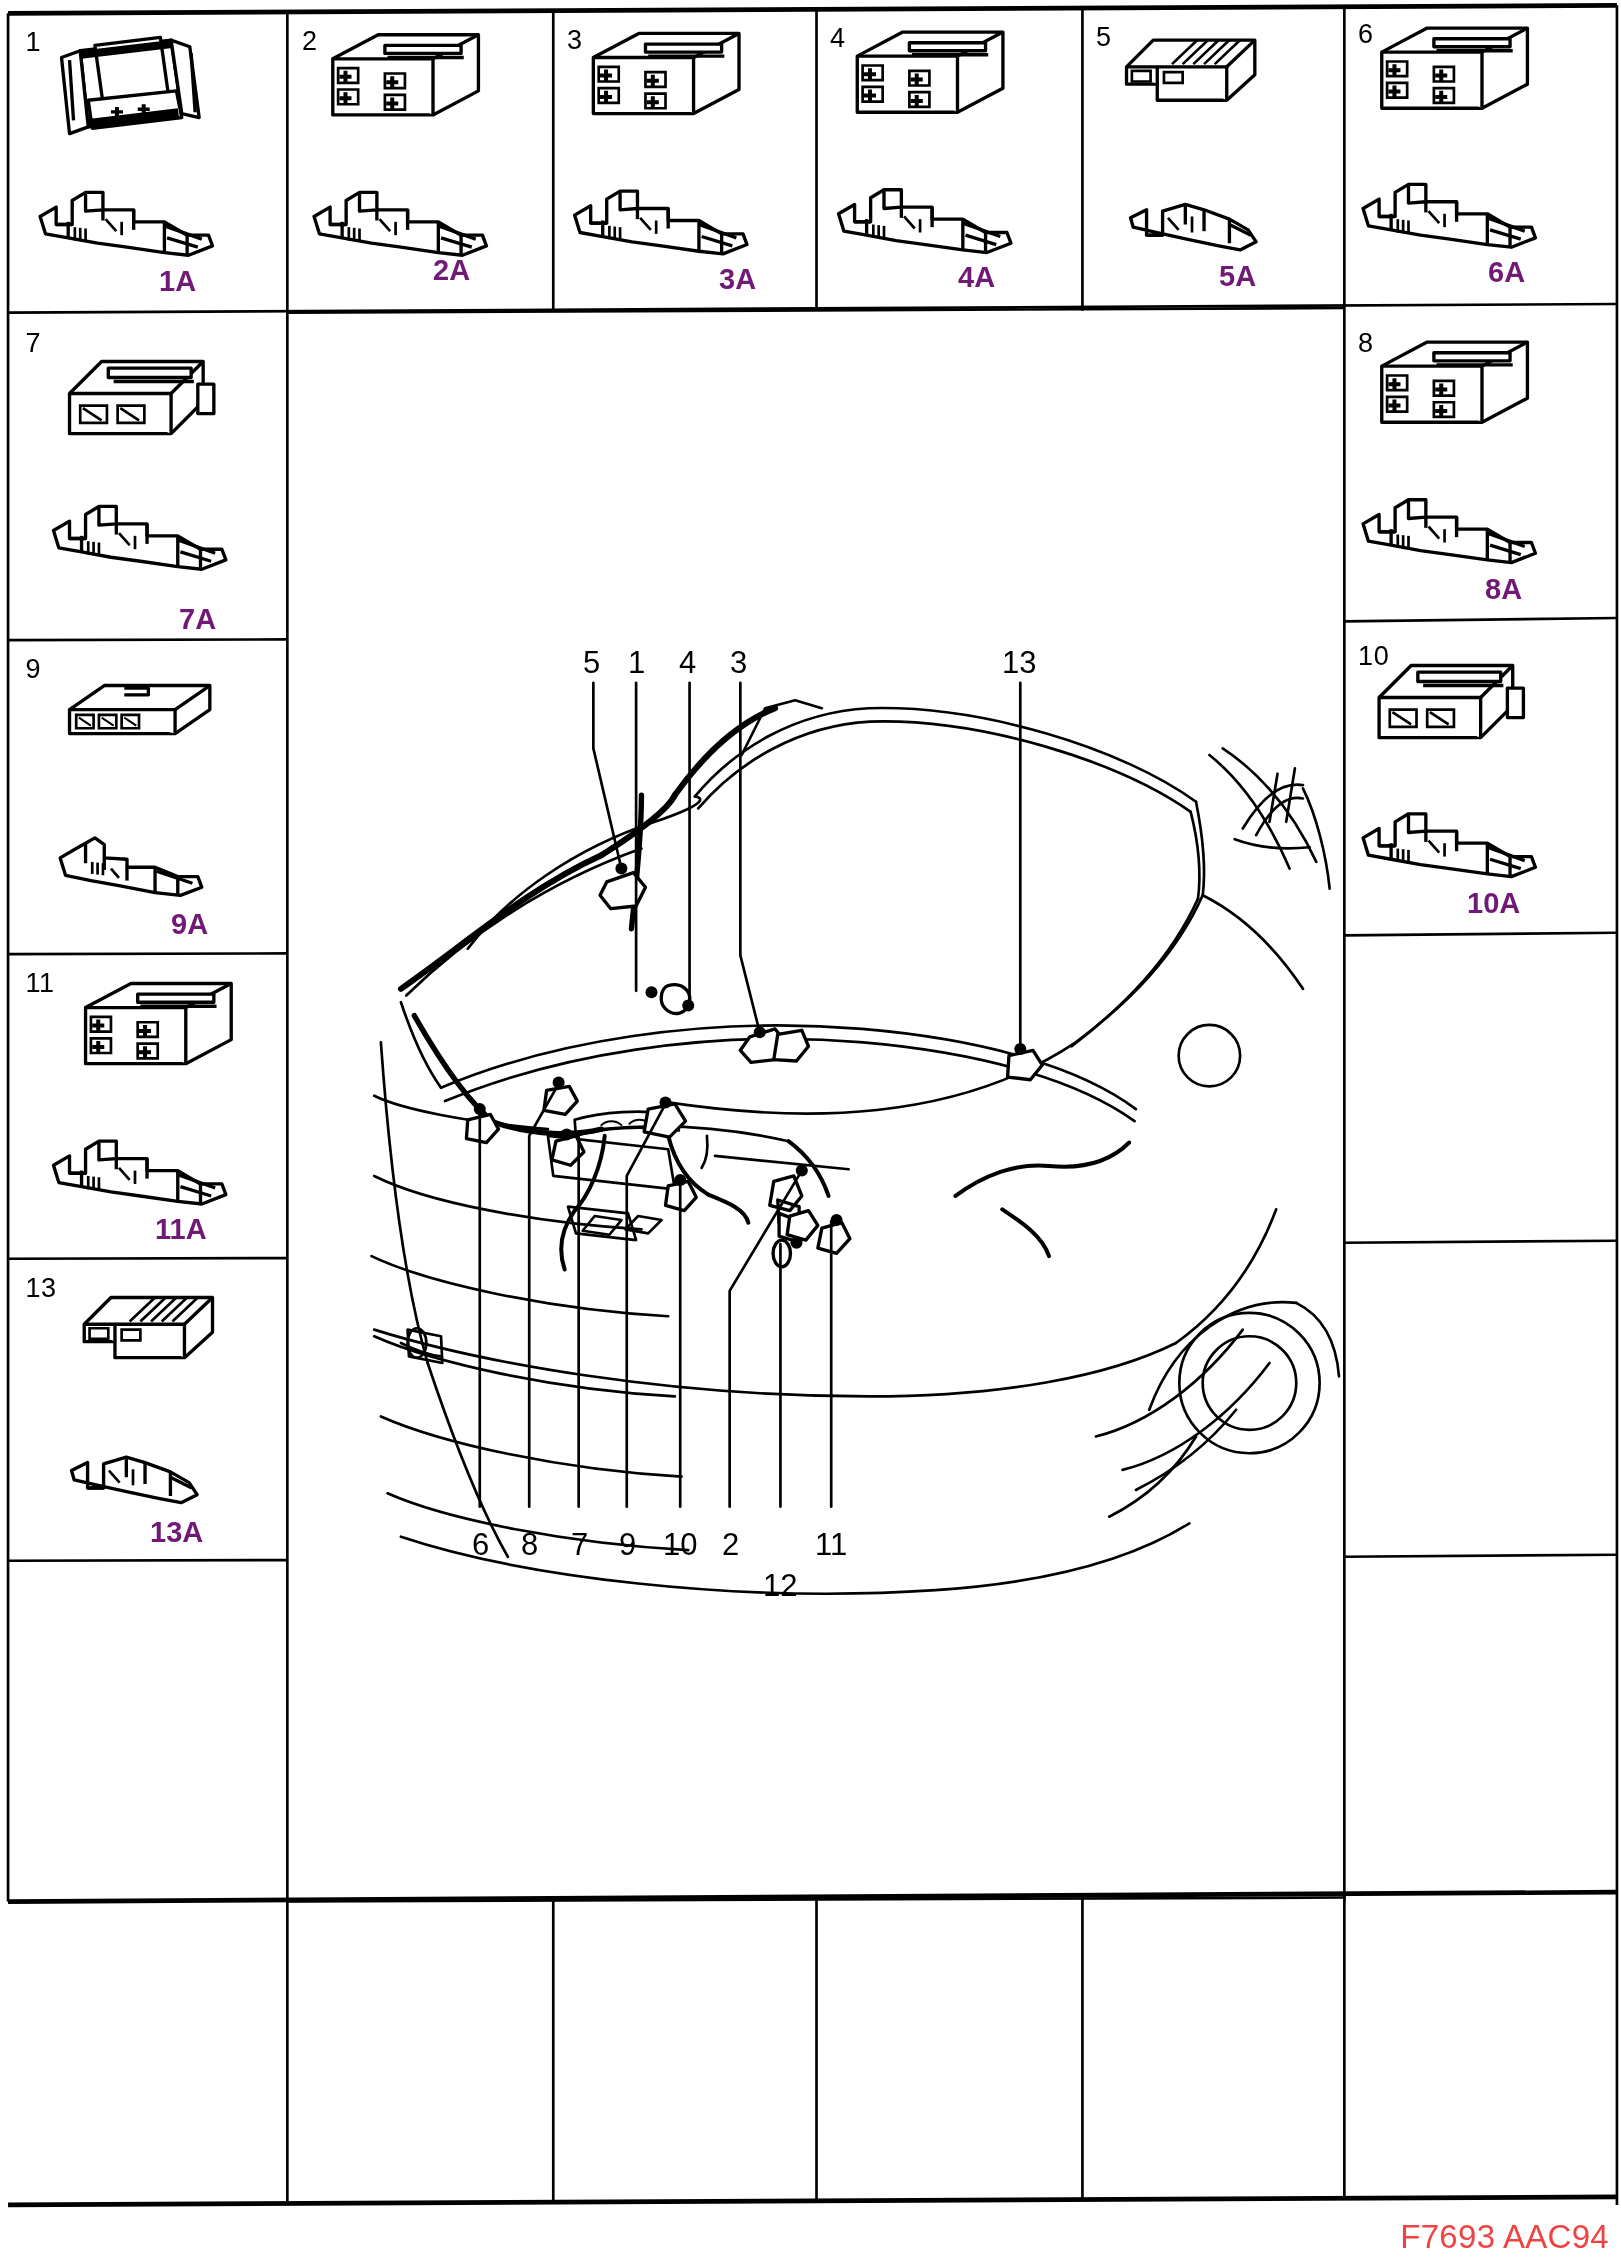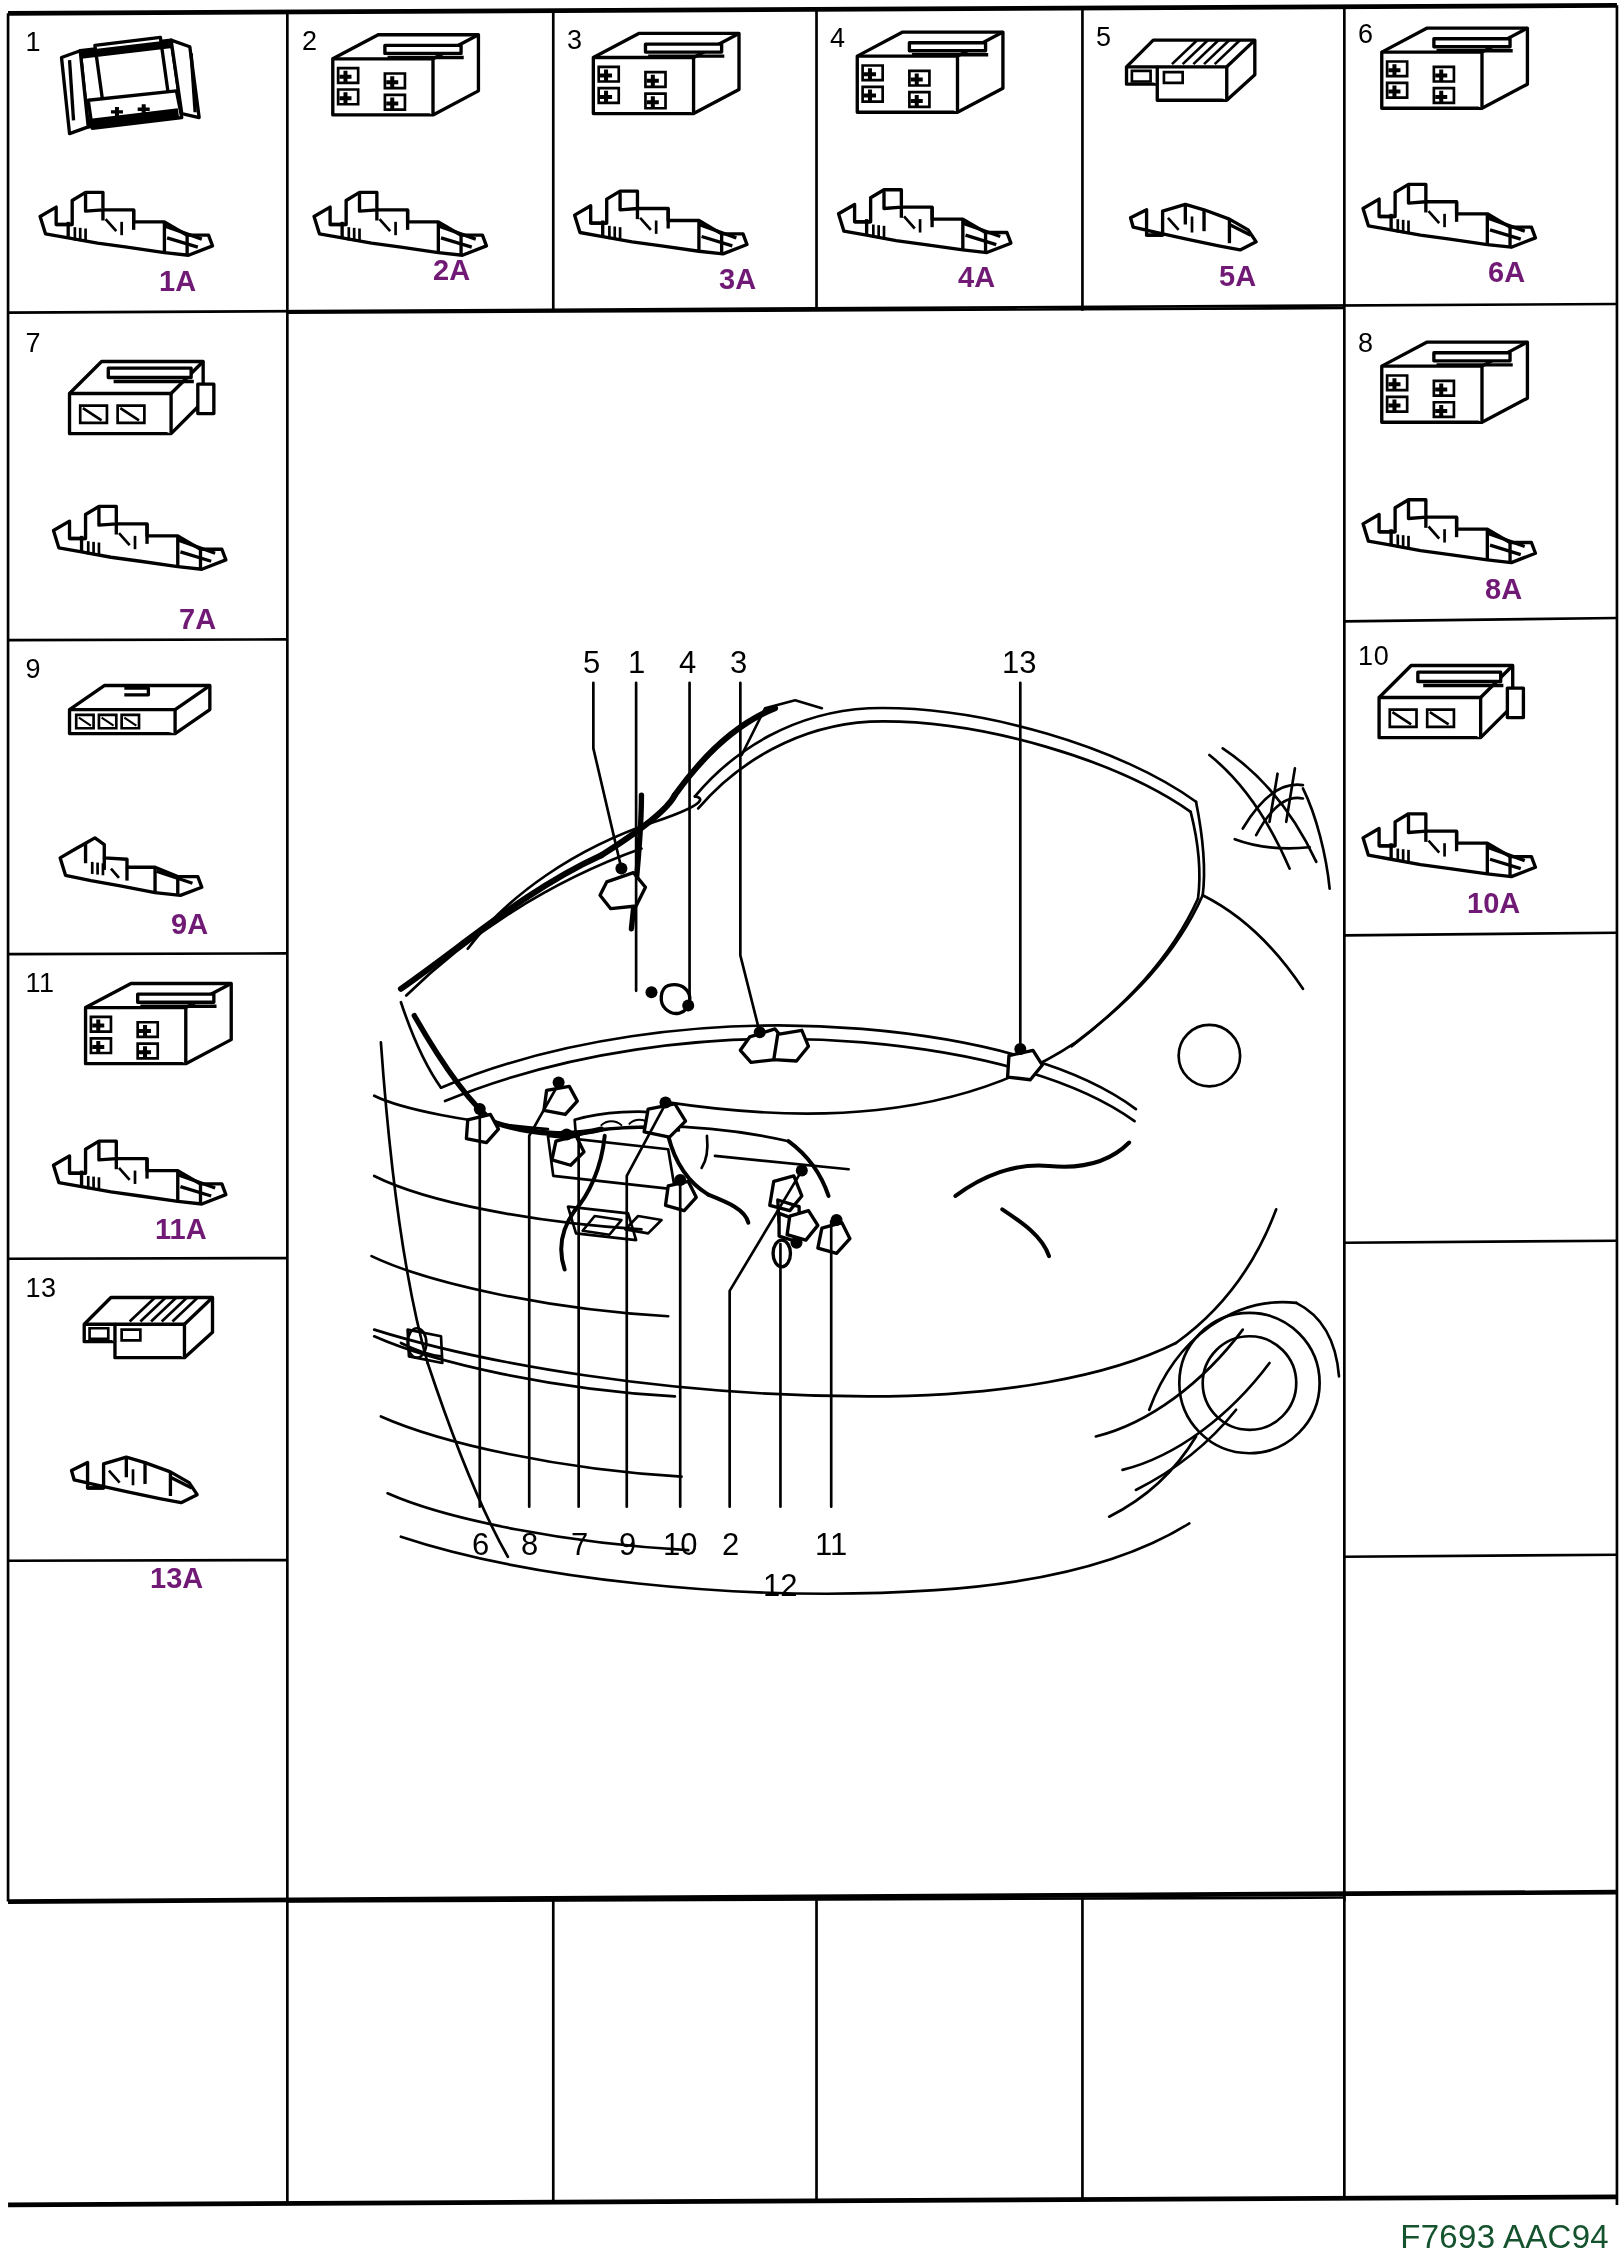--- a/index.html
+++ b/index.html
@@ -31,21 +31,21 @@
     font-size:31px;
     color:#000;
     line-height:1;
     white-space:nowrap;
   }
   
   #doc-code{
     position:absolute;
     right:12px;bottom:5.3px;
     font-size:33px;
-    color:#14532d;
+    color:#ef4444;
     letter-spacing:0.3px;
     white-space:nowrap;
   }
   svg{display:block;overflow:visible;}
   .art{position:absolute;}
 </style>
 </head>
 <body>
 
 <div id="page">
@@ -475,21 +475,21 @@
   <div class="cell-num" style="left:25.4px;top:330px;">7</div>
   <div class="cell-sub" style="left:179px;top:596px;margin-top:9px;">7A</div>
 
   <div class="cell-num" style="left:25.4px;top:656px;">9</div>
   <div class="cell-sub" style="left:171px;top:910px;">9A</div>
 
   <div class="cell-num" style="left:25.4px;top:970px;">11</div>
   <div class="cell-sub" style="left:155px;top:1215px;">11A</div>
 
   <div class="cell-num" style="left:25.4px;top:1275px;">13</div>
-  <div class="cell-sub" style="left:150px;top:1564px;text-align:center;">13A</div>
+  <div class="cell-sub" style="left:150px;top:1518px;text-align:center;">13A</div>
 
   <div class="cell-num" style="left:1358px;top:330px;">8</div>
   <div class="cell-sub" style="left:1485px;top:575px;">8A</div>
 
   <div class="cell-num" style="left:1358px;top:643px;">10</div>
   <div class="cell-sub" style="left:1467px;top:889px;">10A</div>
 
   <div class="callout" style="left:583px;top:647px;">5</div>
   <div class="callout" style="left:628px;top:647px;">1</div>
   <div class="callout" style="left:679px;top:647px;">4</div>

